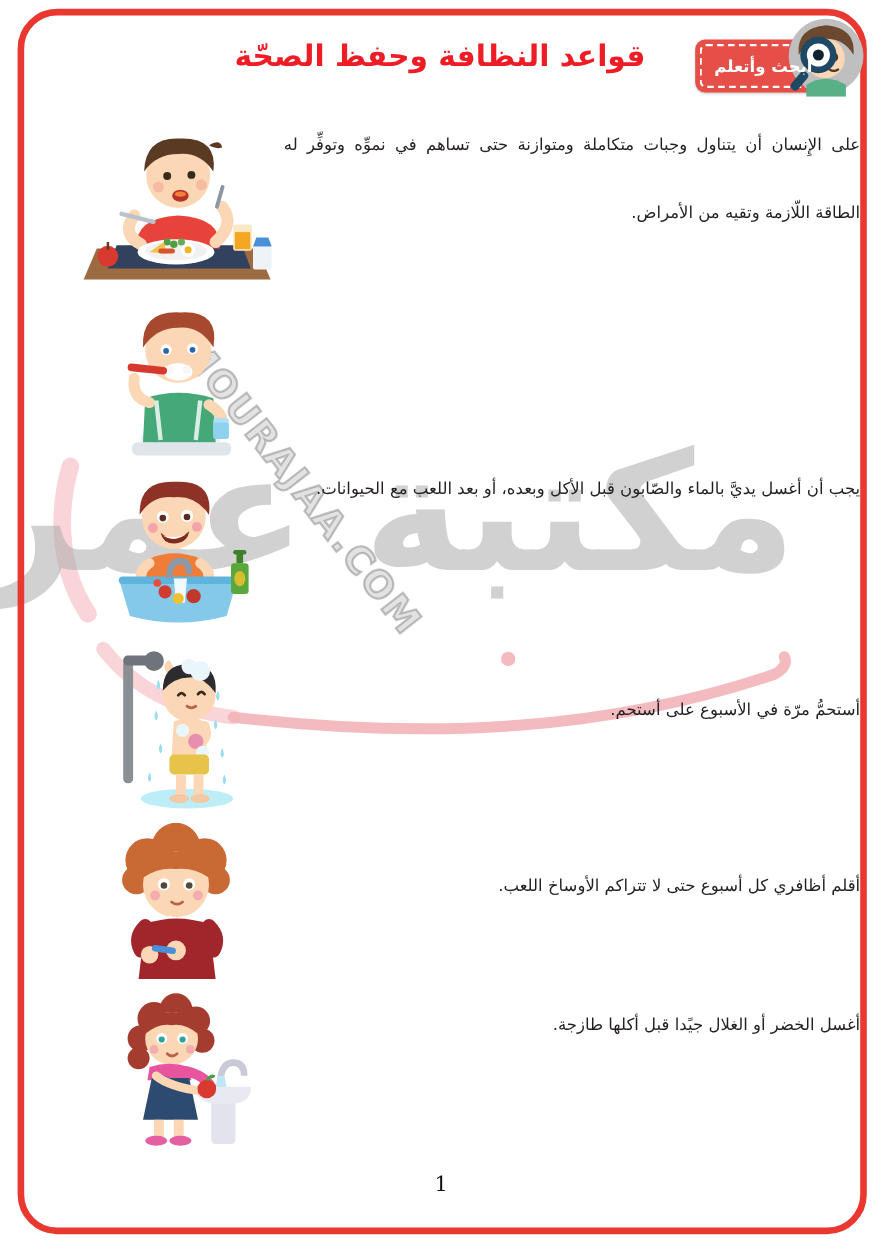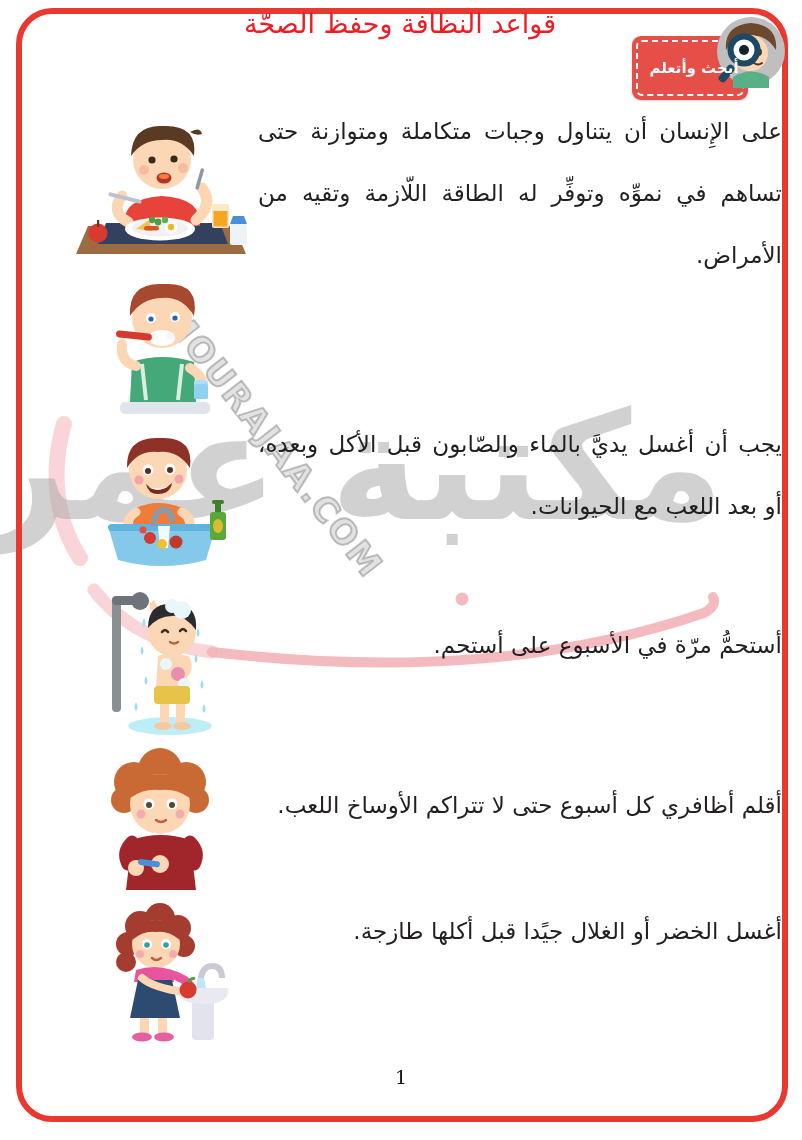--- a/index.html
+++ b/index.html
@@ -7,28 +7,28 @@
     position:relative;width:802px;height:1140px;background:#ffffff;
     overflow:hidden;font-family:"DejaVu Sans",sans-serif;
   }
   
   .frame{
     position:absolute;left:16px;top:8px;width:760px;height:1102px;
     border:6px solid #e9382f;border-radius:36px;pointer-events:none;
   }
   
   .page-title{
-    position:absolute;left:200px;top:8px;width:400px;
+    position:absolute;left:200px;top:36px;width:400px;
     text-align:center;direction:rtl;
-    color:#ee1c24;font-size:27px;font-weight:normal;letter-spacing:0;
+    color:#ee1c24;font-size:27px;font-weight:bold;letter-spacing:0;
   }
   
   .badge{position:absolute;top:14px;right:14px;width:156px;height:76px;}
   .badge-rect{
-    position:absolute;left:0;top:22px;width:116px;height:64px;
+    position:absolute;left:0;top:22px;width:116px;height:48px;
     background:#e64f47;border-radius:9px;
     display:flex;align-items:center;justify-content:center;
     box-shadow:0 1px 2px rgba(0,0,0,.18);
   }
   .badge-rect::after{
     content:"";position:absolute;inset:4px;border:2px dashed #ffffff;border-radius:6px;
   }
   .badge-label{
     direction:rtl;color:#ffffff;font-size:15px;font-weight:bold;
     position:relative;z-index:1;padding-left:8px;
@@ -48,21 +48,21 @@
     direction:rtl;white-space:nowrap;line-height:1;
     font-size:150px;font-weight:bold;color:#adadad;opacity:.55;
     pointer-events:none;
   }
   .wm-swoosh{position:absolute;left:0;top:0;width:802px;height:1140px;pointer-events:none;}
   
   .illus{position:absolute;}
   .rule-text{
     position:absolute;left:258px;width:524px;
     direction:rtl;text-align:justify;text-align-last:right;
-    color:#231f20;font-size:23px;line-height:62px;font-weight:500;
+    color:#231f20;font-size:15px;line-height:62px;font-weight:500;
   }
   .rule-text.single{text-align:right;}
   .page-number{
     position:absolute;left:0;top:1066px;width:802px;text-align:center;
     font-family:"DejaVu Serif",serif;font-size:19px;color:#111111;
   }
 </style>
 </head>
 <body>
 

